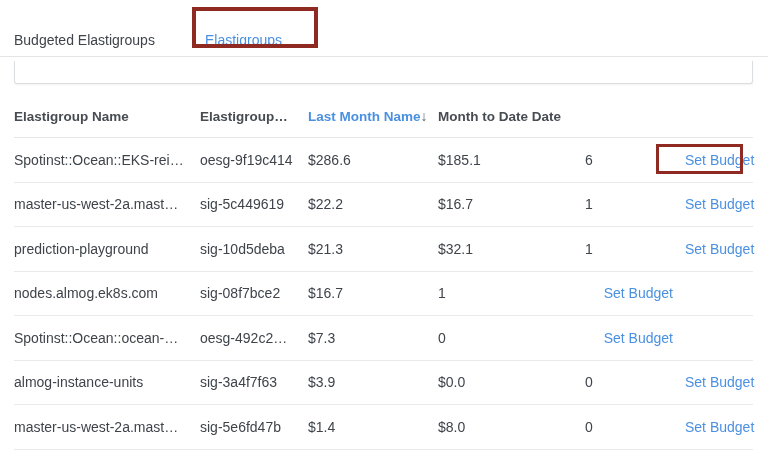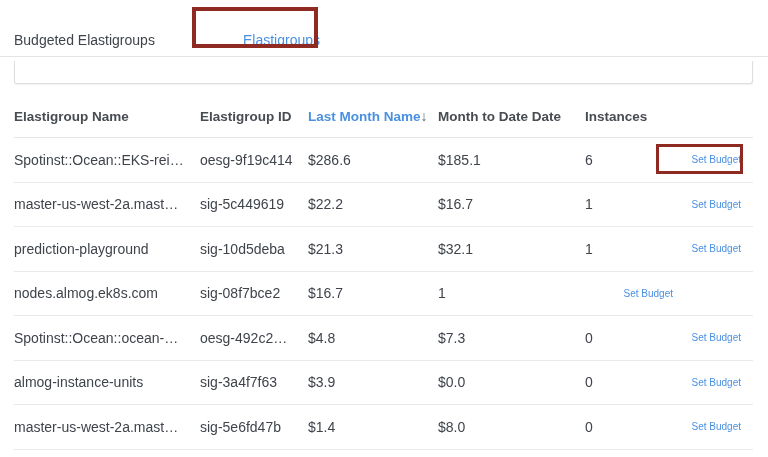--- a/index.html
+++ b/index.html
@@ -22,21 +22,21 @@
     border-bottom: 1px solid #e3e4e6;
     background: #fff;
   }
   .tab {
     position: absolute; top: 12px; height: 74px; line-height: 57px;
     font-size: 14px; color: var(--text-dark); cursor: pointer;
     white-space: nowrap;
   }
   .tab.inactive { left: 14px; }
   .tab.active {
-    left: 205px; width: 115px; text-align: right;
+    left: 205px; width: 115px; text-align: left;
     color: var(--accent);
   }
   .tab.active::after {
     content: ""; position: absolute; left: 0; right: 0; bottom: 4px;
     height: 3px; background: var(--accent);
   }
   
   .toolbar-panel {
     position: absolute; left: 14px; top: 61px; width: 739px; height: 23px;
     background: #fff;
@@ -66,21 +66,21 @@
   .sort-arrow {
     margin-left: auto; margin-right: 2px;
     color: #5d6770; font-weight: 400; font-size: 14px;
   }
   .cell.action {
     display: flex; justify-content: flex-end; overflow: visible;
     padding-right: 12px;
   }
   .budget-link {
     color: var(--accent); cursor: pointer; text-decoration: none;
-    white-space: nowrap; font-size: 10px;
+    white-space: nowrap; font-size: 14px;
   }
   .thead .cell { cursor: pointer; }
   
   .annotation {
     position: absolute; border: 4px solid var(--annotation);
     background: transparent; pointer-events: none;
   }
   .annotation.tab-box   { left: 192px; top: 7px;  width: 126px; height: 41px; }
   .annotation.budget-box{ left: 656px; top: 144px; width: 87px; height: 30px; border-width: 3px; }
 </style>
@@ -90,27 +90,26 @@
 <div class="tabbar">
   <div class="tab inactive">Budgeted Elastigroups</div>
   <div class="tab active">Elastigroups</div>
 </div>
 
 <div class="toolbar-panel"></div>
 
 <div class="table">
   <div class="trow thead">
     <div class="cell">Elastigroup Name</div>
-    <div class="cell">Elastigroup ID</div>
+    <div class="cell">Elastigroups ID</div>
     <div class="cell sorted">
       <span>Last Month Name</span>
       <span class="sort-arrow">↓</span>
     </div>
     <div class="cell">Month to Date Date</div>
-    <div class="cell">Instances</div>
     <div class="cell action"></div>
   </div>
   <div id="table-body">
   <div class="trow">
     <div class="cell">Spotinst::Ocean::EKS-reinv…</div>
     <div class="cell">oesg-9f19c414</div>
     <div class="cell">$286.6</div>
     <div class="cell">$185.1</div>
     <div class="cell">6</div>
     <div class="cell action">
@@ -146,21 +145,20 @@
     <div class="cell">$16.7</div>
     <div class="cell">1</div>
     <div class="cell action">
       <a class="budget-link">Set Budget</a>
     </div>
   </div>
 
   <div class="trow">
     <div class="cell">Spotinst::Ocean::ocean-eks…</div>
     <div class="cell">oesg-492c2424</div>
-    <div class="cell">$4.8</div>
     <div class="cell">$7.3</div>
     <div class="cell">0</div>
     <div class="cell action">
       <a class="budget-link">Set Budget</a>
     </div>
   </div>
 
   <div class="trow">
     <div class="cell">almog-instance-units</div>
     <div class="cell">sig-3a4f7f63</div>

